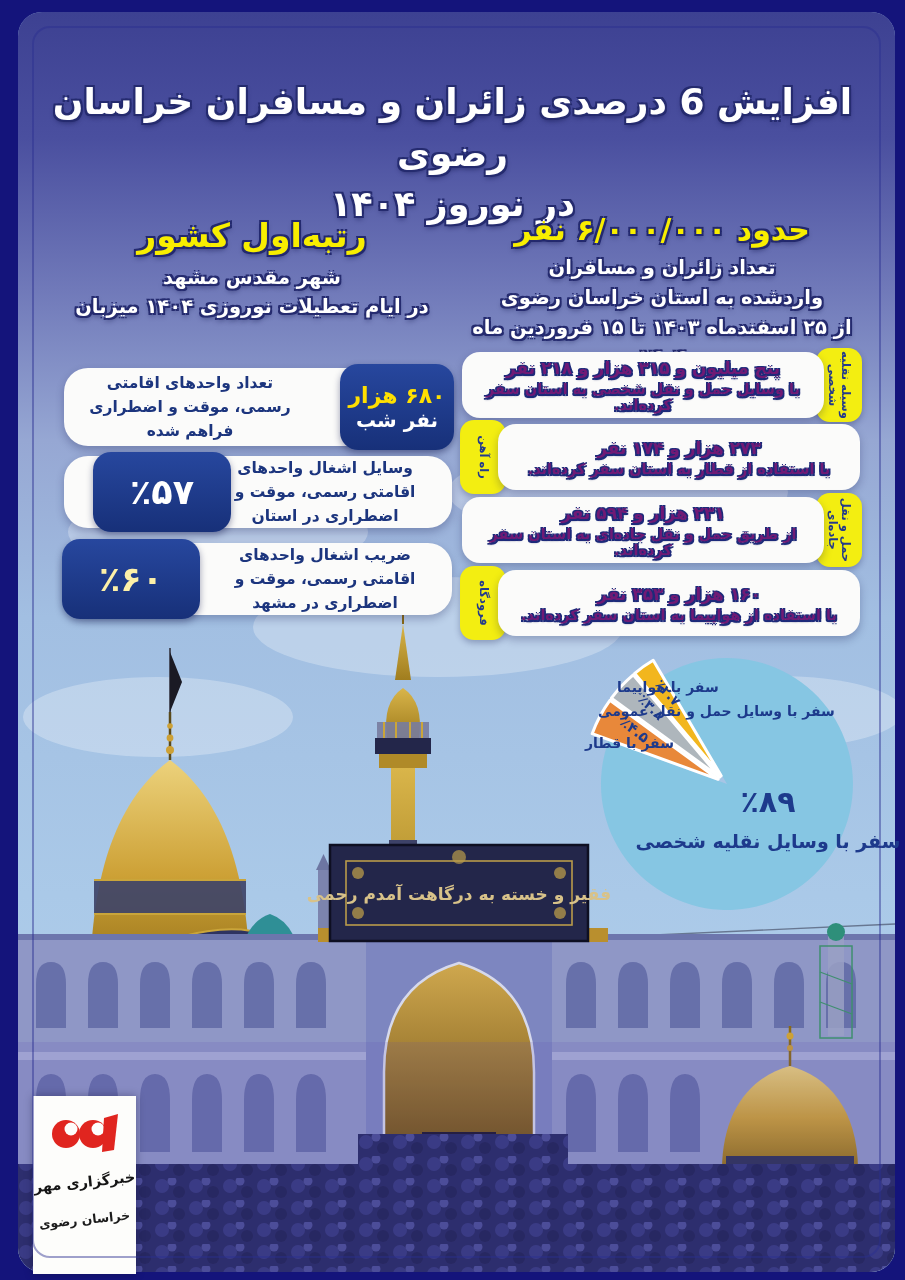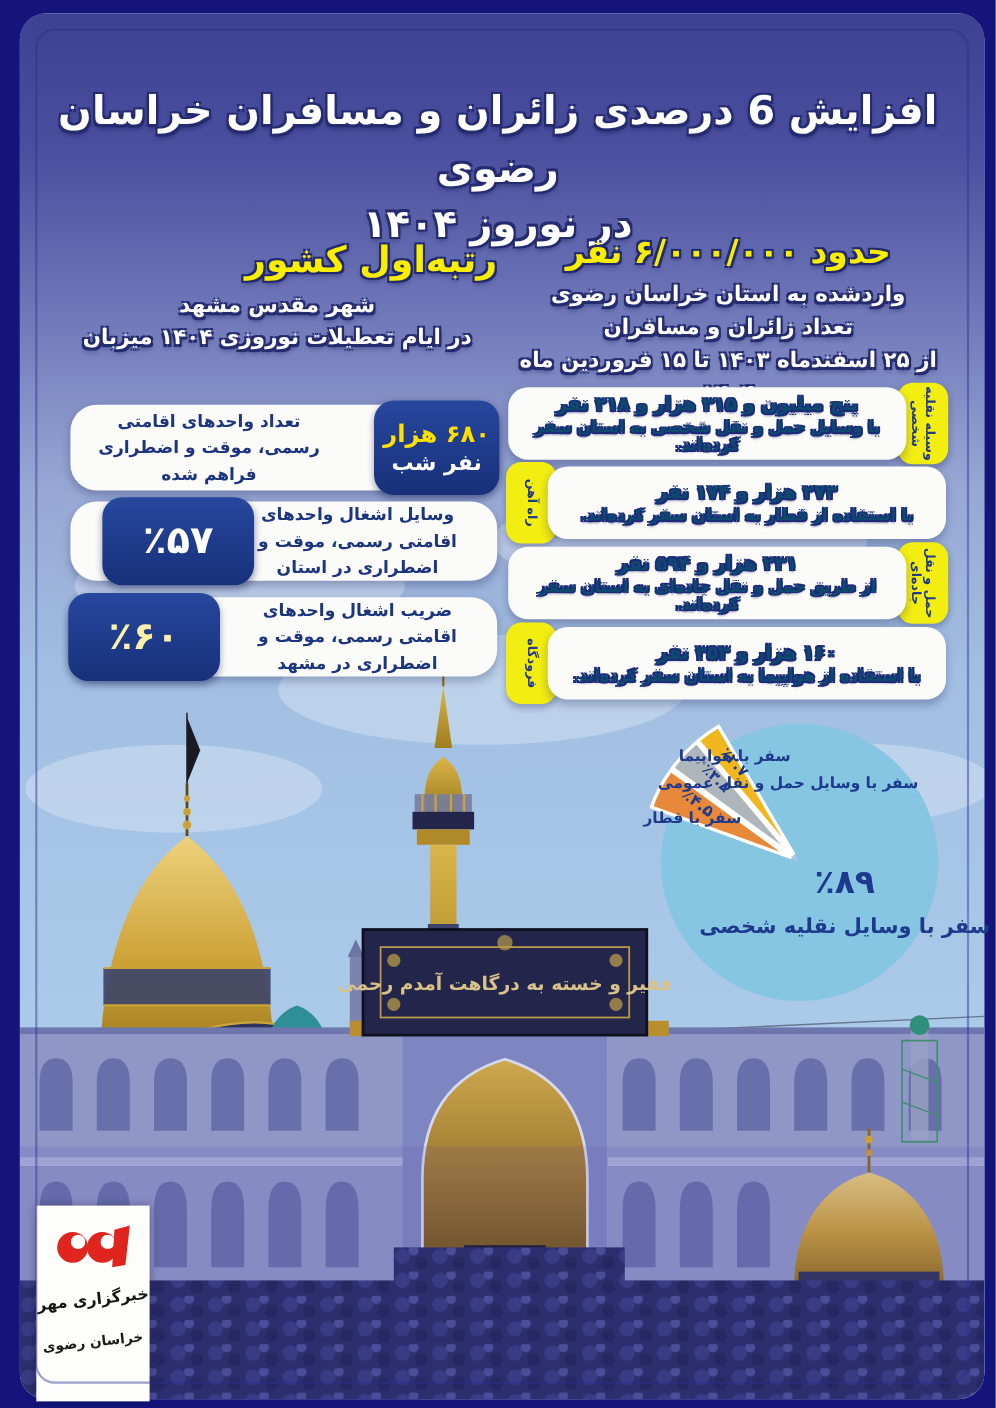--- a/index.html
+++ b/index.html
@@ -22,34 +22,34 @@
   
   .t-white{
     color:#ffffff;font-weight:bold;
     text-shadow:2px 2px 0 #252b6f,-2px 2px 0 #252b6f,2px -2px 0 #252b6f,-2px -2px 0 #252b6f,0 3px 5px rgba(12,16,70,.55);
   }
   .t-yellow{
     color:#f8ee00;font-weight:bold;
     text-shadow:2px 2px 0 #23296e,-2px 2px 0 #23296e,2px -2px 0 #23296e,-2px -2px 0 #23296e,0 3px 5px rgba(12,16,70,.5);
   }
   .box-yellow{
-    color:#0c4a6e;font-weight:bold;
+    color:#701a75;font-weight:bold;
     text-shadow:1.5px 1.5px 0 #1d2a7a,-1.5px 1.5px 0 #1d2a7a,1.5px -1.5px 0 #1d2a7a,-1.5px -1.5px 0 #1d2a7a,0 2px 2px rgba(16,24,86,.5);
   }
 
   .title{left:40px;right:40px;top:76px;text-align:center;}
   .title .l1{font-size:36px;line-height:1.45;}
   .title .l2{font-size:35px;margin-top:4px;}
 
   .col-head-r{left:462px;width:400px;top:212px;text-align:center;}
   .col-head-r .h{font-size:30px;margin-bottom:6px;}
   .col-head-r .s{font-size:19.5px;line-height:30px;}
 
   .col-head-l{left:52px;width:400px;top:216px;text-align:center;}
-  .col-head-l .h{font-size:33px;margin-bottom:8px;text-align:right;}
+  .col-head-l .h{font-size:33px;margin-bottom:8px;}
   .col-head-l .s{font-size:19.5px;line-height:29px;}
 
   
   .stat-row{left:462px;width:398px;height:66px;}
   .stat-tab{
     position:absolute;top:-4px;width:46px;height:74px;background:#f3ee11;
     border-radius:14px;box-shadow:0 3px 6px rgba(20,25,80,.3);
   }
   .tab-right{right:-2px;} .tab-left{left:-2px;}
   .stat-tab .tab-txt{
@@ -275,22 +275,22 @@
 
 <div class="ui">
 
   <div class="abs title">
     <div class="t-white l1">افزایش 6 درصدی زائران و مسافران خراسان رضوی</div>
     <div class="t-white l2">در نوروز ۱۴۰۴</div>
   </div>
 
   <div class="abs col-head-r">
     <div class="t-yellow h">حدود ۶/۰۰۰/۰۰۰ نفر</div>
+    <div class="t-white s">تعداد زائران و مسافران</div>
     <div class="t-white s">واردشده به استان خراسان رضوی</div>
-    <div class="t-white s">تعداد زائران و مسافران</div>
     <div class="t-white s">از ۲۵ اسفندماه ۱۴۰۳ تا ۱۵ فروردین ماه ۱۴۰۴</div>
   </div>
 
   <div class="abs col-head-l">
     <div class="t-yellow h">رتبه‌اول کشور</div>
     <div class="t-white s">شهر مقدس مشهد</div>
     <div class="t-white s">در ایام تعطیلات نوروزی ۱۴۰۴ میزبان</div>
   </div>
 
   <div class="abs stat-row" style="top:352px;">

